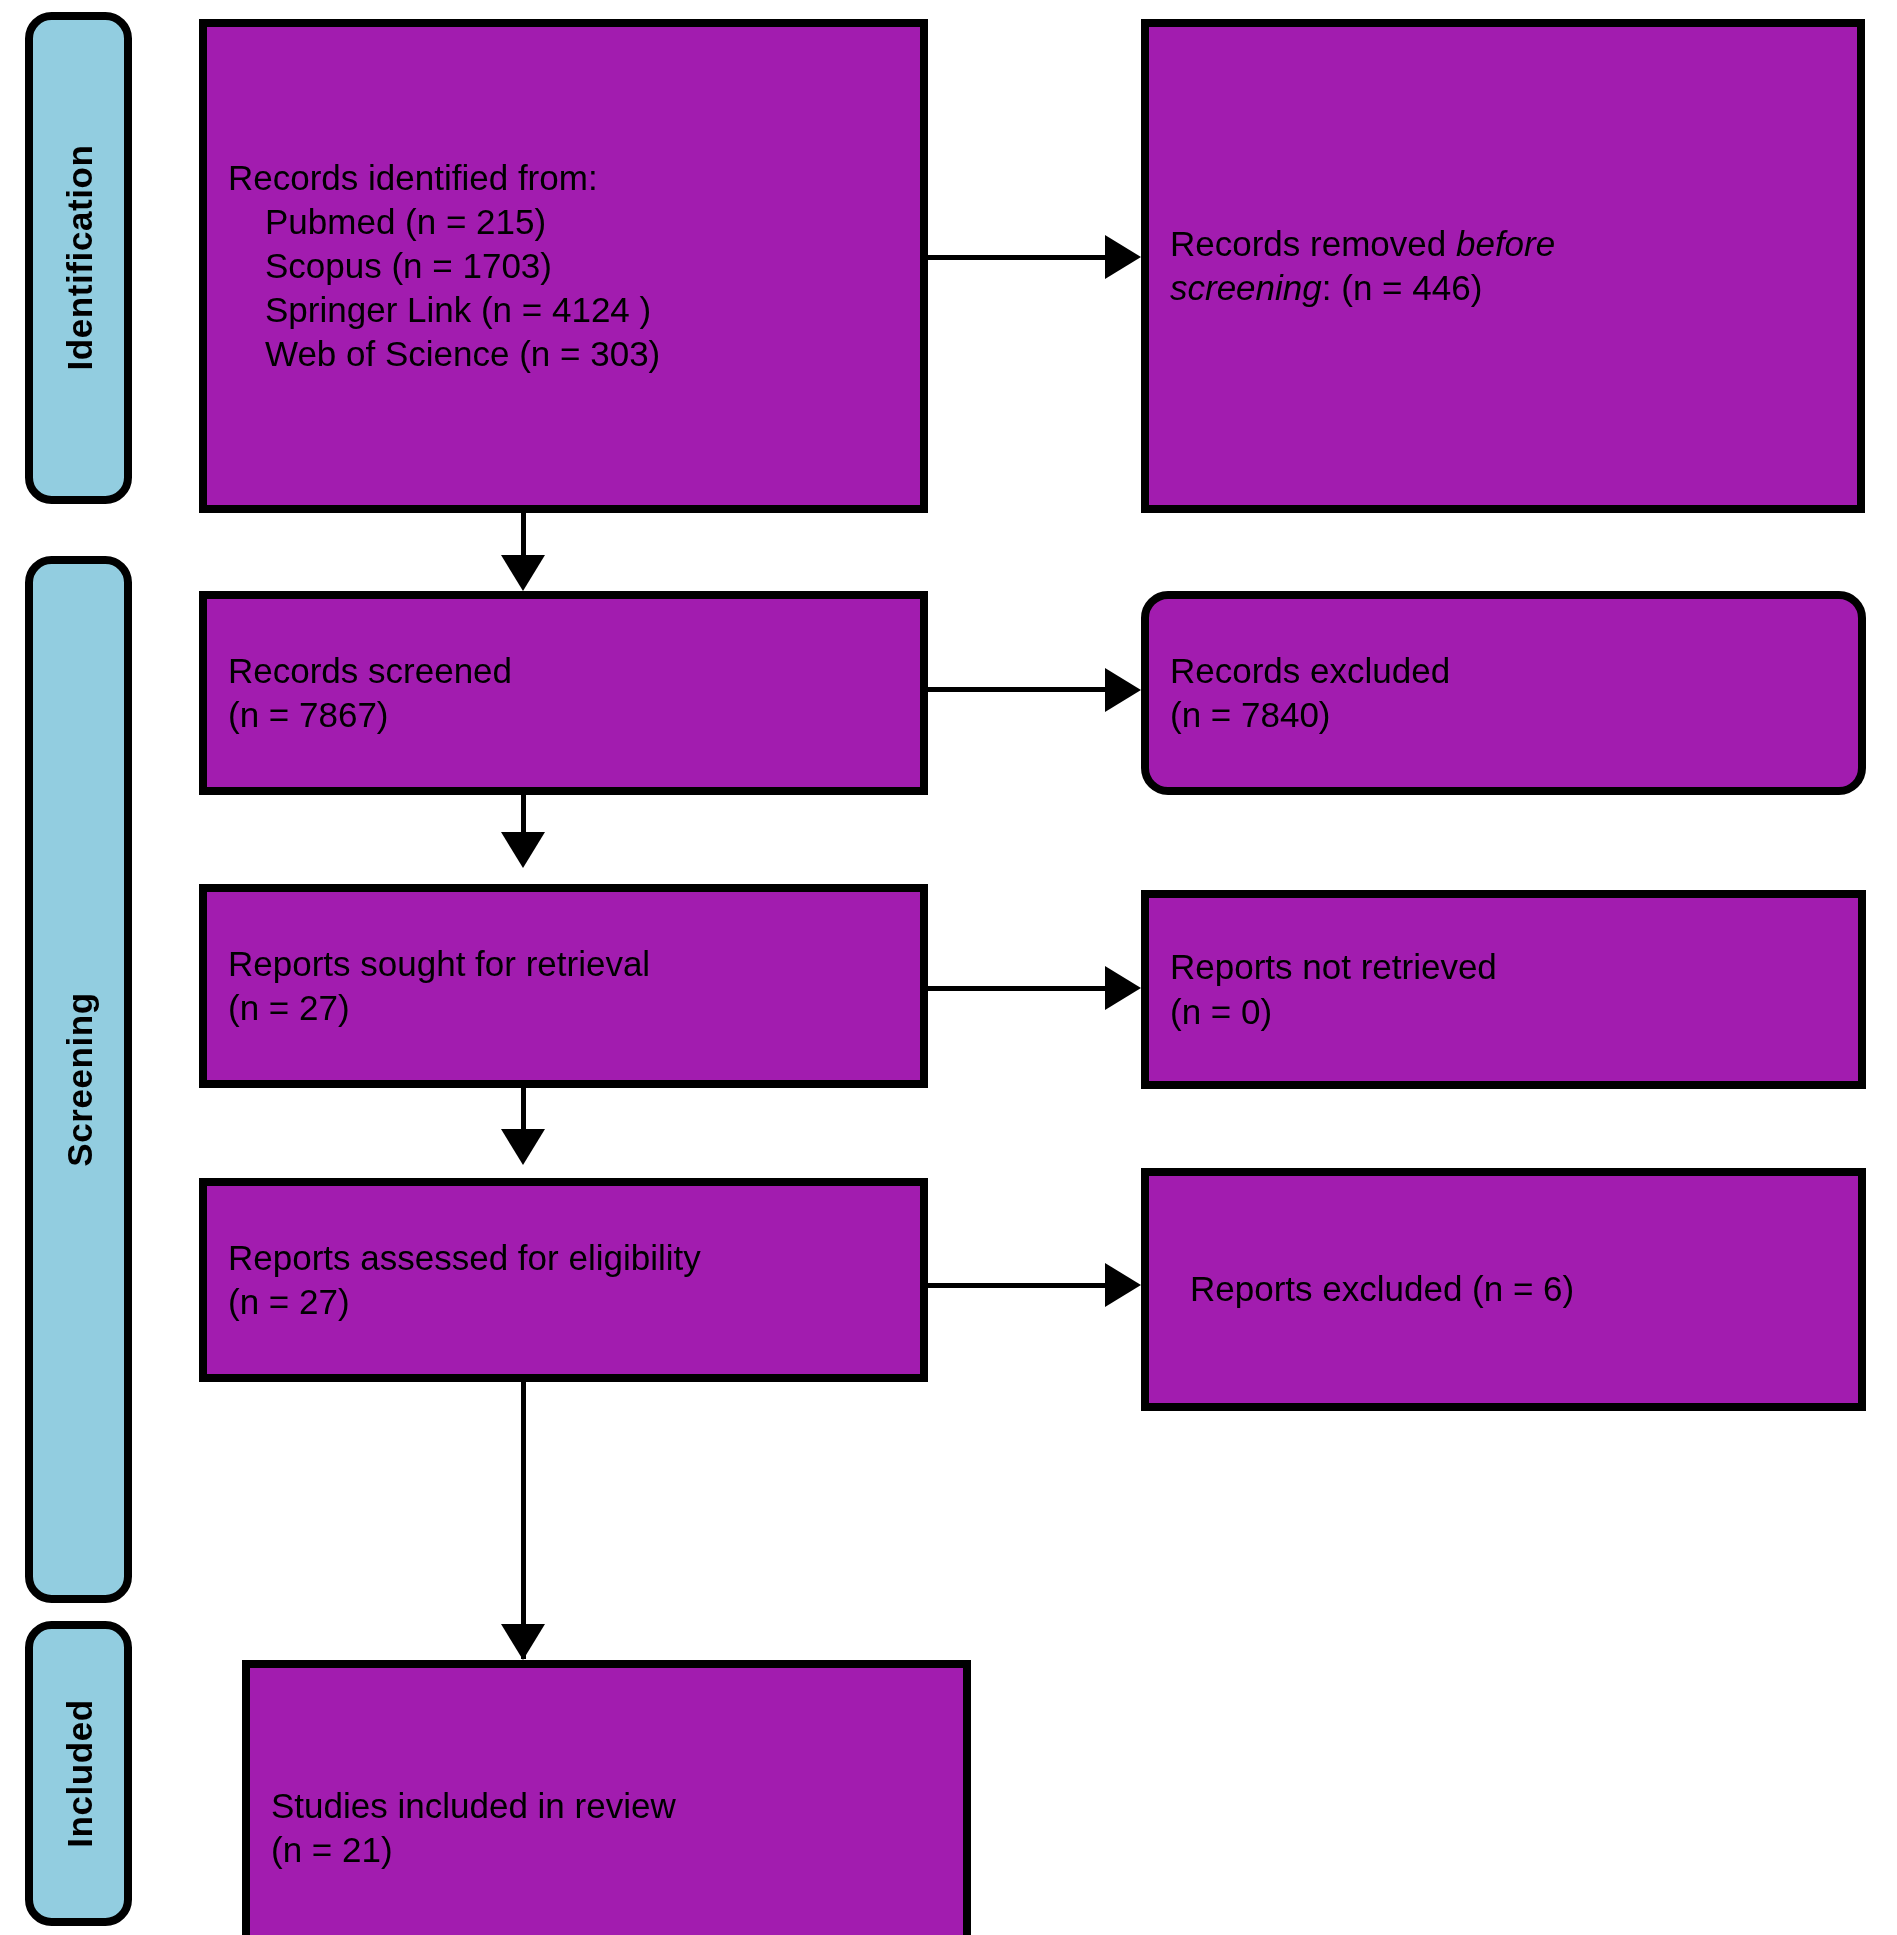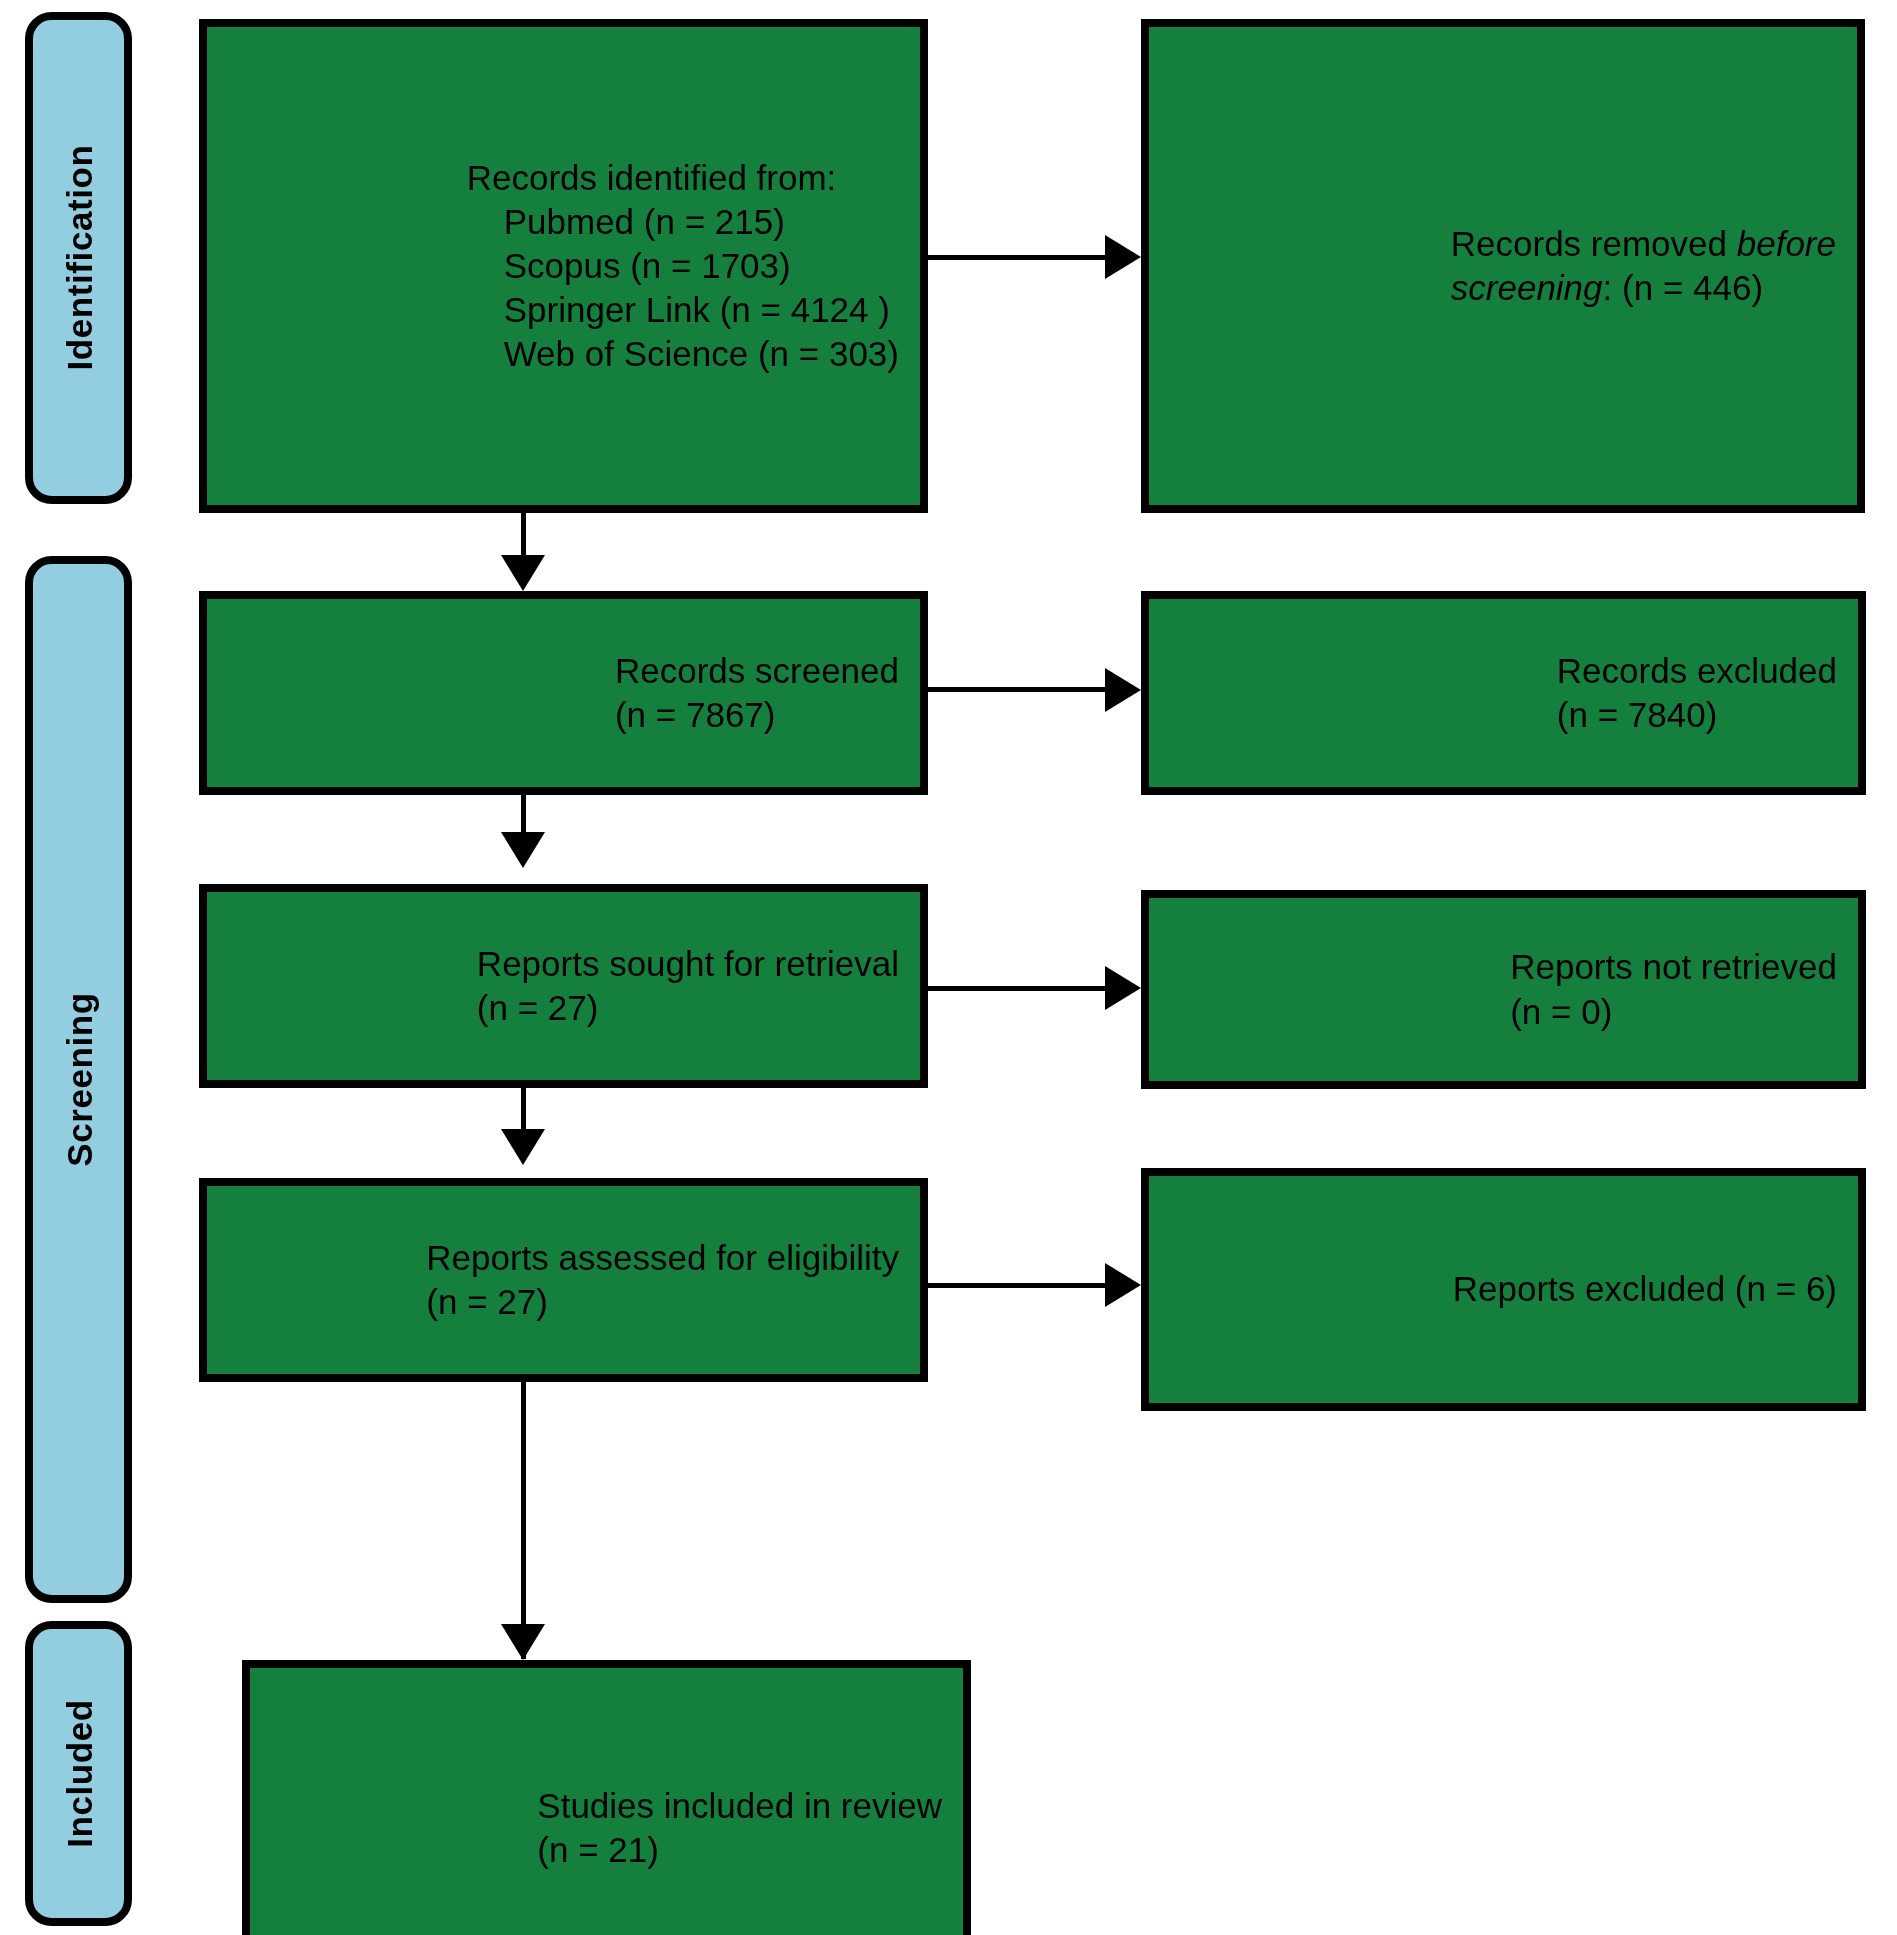--- a/index.html
+++ b/index.html
@@ -34,26 +34,25 @@
     font-size: 35px;
     letter-spacing: 0.6px;
     color: #000000;
     line-height: 1;
   }
 
   
   .flow-box {
     position: absolute;
     box-sizing: border-box;
-    background: #15803d;
+    background: #a21caf;
     border: 8px solid #000000;
     display: flex;
     flex-direction: column;
     justify-content: center;
-    align-items: flex-end;
   }
   .flow-box .box-text {
     padding: 0 21px;
     font-size: 35px;
     line-height: 1.26;
     color: #000000;
   }
   .flow-box .box-text .sub {
     display: block;
     padding-left: 37px;
@@ -131,21 +130,21 @@
   <div class="conn-v" style="left:521px; top:513px; height:69px;"></div>
   <div class="arrow-down" style="left:501px; top:555px;"></div>
 
   <div class="flow-box" style="left:199px; top:591px; width:729px; height:204px;">
     <div class="box-text">
       <span>Records screened</span><br>
       <span>(n = 7867)</span>
     </div>
   </div>
 
-  <div class="flow-box" style="left:1141px; top:591px; width:725px; height:204px;">
+  <div class="flow-box" style="left:1141px; top:591px; width:725px; height:204px;border-radius:27px;">
     <div class="box-text">
       <span>Records excluded</span><br>
       <span>(n = 7840)</span>
     </div>
   </div>
 
   <div class="conn-h" style="left:928px; top:687px; width:185px;"></div>
   <div class="arrow-right" style="left:1105px; top:668px;"></div>
 
   <div class="conn-v" style="left:521px; top:795px; height:64px;"></div>

